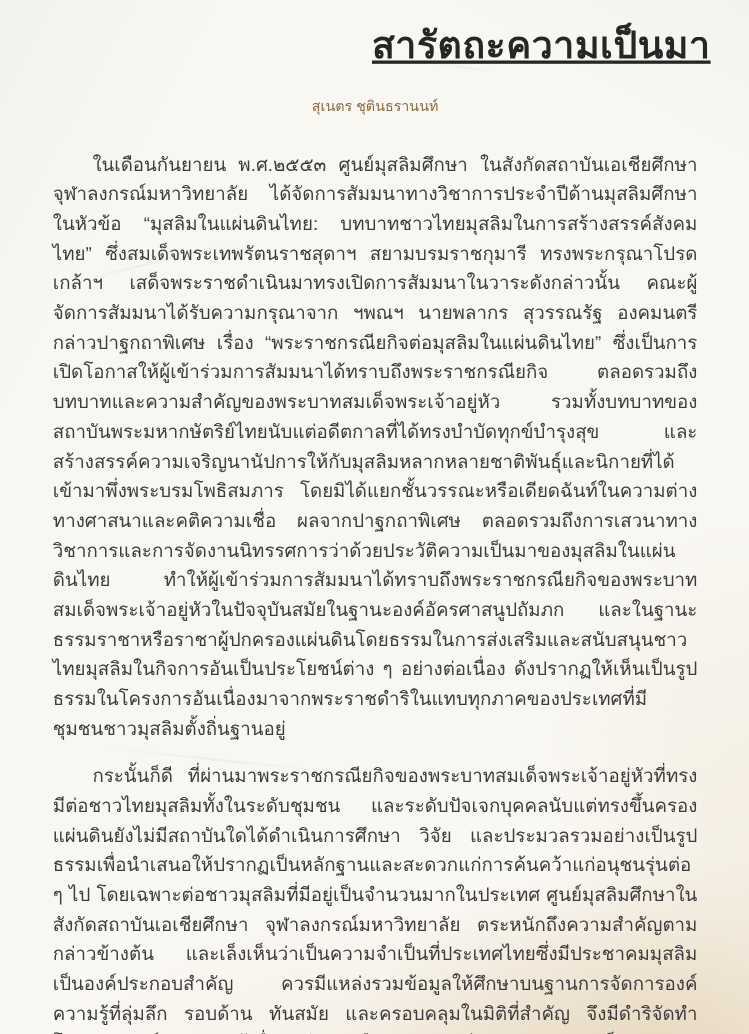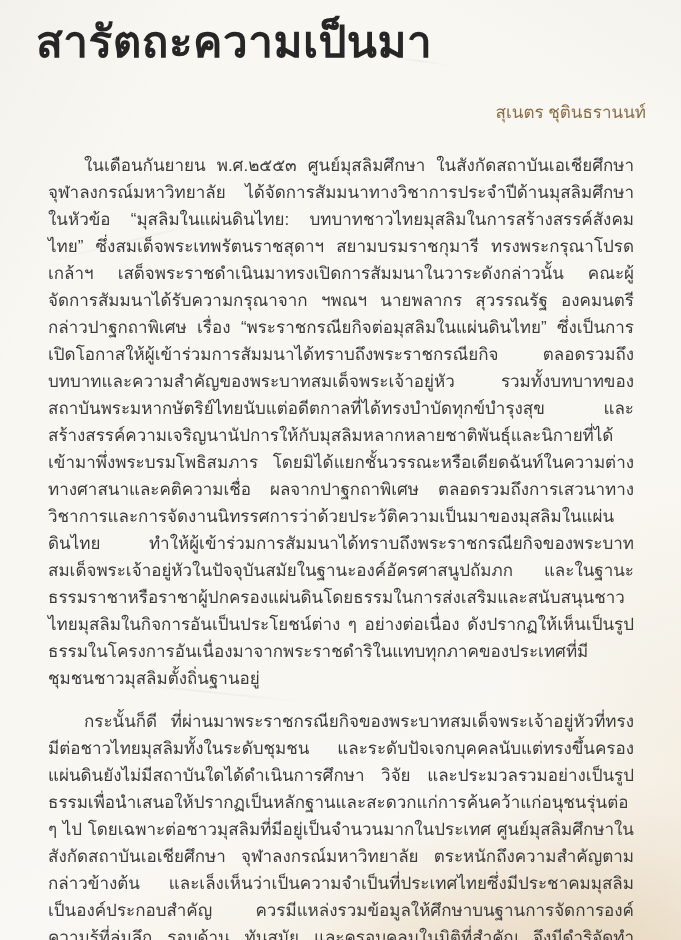--- a/index.html
+++ b/index.html
@@ -47,31 +47,32 @@
   .crease.c3 { left: 90px;  top: 690px; width: 220px; height: 2px; transform: rotate(6deg); }
 
   .content {
     position: absolute;
     left: 36px;
     right: 35px;
     top: 0;
   }
   .doc-title {
     margin: 20px 0 0 0;
-    text-align: left;
-    font-size: 44px;
+    text-align: right;
+    font-size: 34px;
     line-height: 44px;
     font-weight: bold;
     letter-spacing: 0.5px;
     color: var(--title);
+    text-decoration: underline;
   }
   .doc-author {
-    margin-top: 36px;
-    text-align: right;
-    font-size: 17px;
+    margin-top: 20px;
+    text-align: center;
+    font-size: 13px;
     line-height: 26px;
     color: var(--author-accent);
   }
   .body-text {
     margin-top: 26px;
   }
   .para {
     margin: 12px;
     font-size: 17px;
     line-height: 27px;

